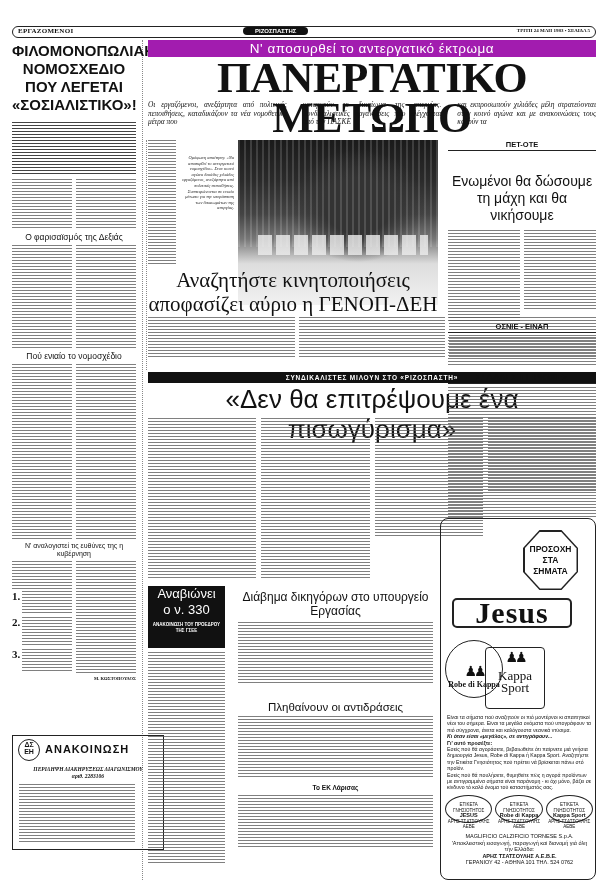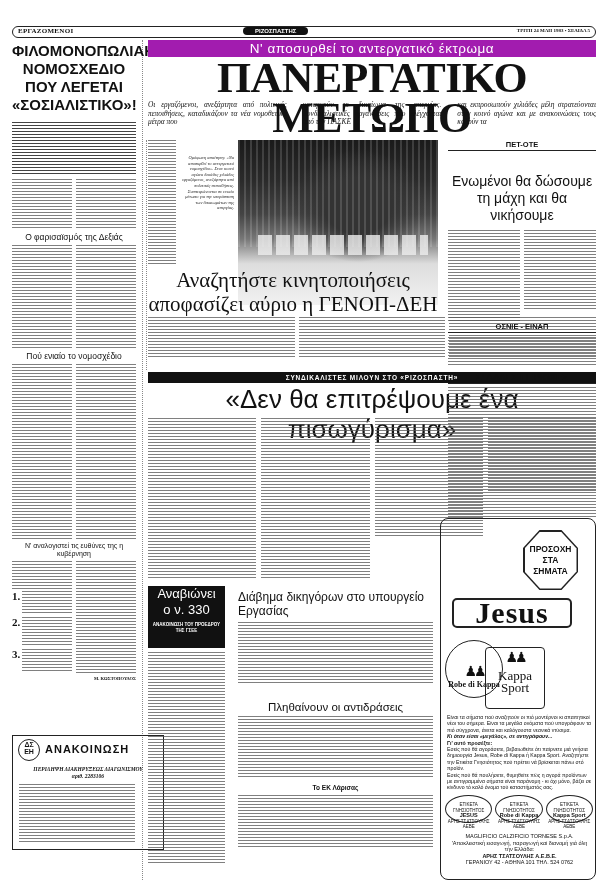--- a/index.html
+++ b/index.html
@@ -66,21 +66,21 @@
   .anak-logo { position: absolute; left: 5px; top: 3px; width: 22px; height: 22px; border: 1.5px solid #222; border-radius: 50%; font-family: "Liberation Sans", sans-serif; font-weight: bold; font-size: 7px; line-height: 7px; text-align: center; padding-top: 1px; }
   .anak-title { position: absolute; left: 32px; top: 7px; font-family: "Liberation Sans", sans-serif; font-weight: bold; font-size: 11px; letter-spacing: 1px; }
   .anak-sub { position: absolute; left: 0; top: 30px; width: 100%; text-align: center; font-family: "Liberation Serif", serif; font-weight: bold; font-style: italic; font-size: 5.5px; line-height: 7px; }
   .anak-body { position: absolute; left: 6px; top: 48px; width: 116px; height: 58px; }
 
   .anavionei-box { position: absolute; left: 148px; top: 586px; width: 77px; height: 62px; background: #111; color: #fff; text-align: center; font-family: "Liberation Sans", sans-serif; }
   .anavionei-box .t1 { font-size: 13px; line-height: 16px; }
   .anavionei-box .t2 { font-size: 13px; line-height: 16px; }
   .anavionei-box .t3 { font-size: 4.5px; line-height: 6px; margin-top: 4px; font-weight: bold; }
 
-  .diavima-headline { position: absolute; left: 238px; top: 590px; width: 195px; text-align: left; font-family: "Liberation Sans", sans-serif; font-size: 12px; line-height: 14px; }
+  .diavima-headline { position: absolute; left: 238px; top: 590px; width: 195px; text-align: center; font-family: "Liberation Sans", sans-serif; font-size: 12px; line-height: 14px; }
   .plith-headline { position: absolute; left: 238px; top: 700px; width: 195px; text-align: center; font-family: "Liberation Sans", sans-serif; font-size: 11.5px; line-height: 14px; }
   .ek-headline { position: absolute; left: 238px; top: 784px; width: 195px; text-align: center; font-family: "Liberation Sans", sans-serif; font-size: 6.5px; font-weight: bold; }
 </style>
 </head>
 <body>
 
 <div class="header-bar"></div>
 <div class="header-section">ΕΡΓΑΖΟΜΕΝΟΙ</div>
 <div class="header-paper">ΡΙΖΟΣΠΑΣΤΗΣ</div>
 <div class="header-date">ΤΡΙΤΗ 24 ΜΑΗ 1983 • ΣΕΛΙΔΑ 5</div>

